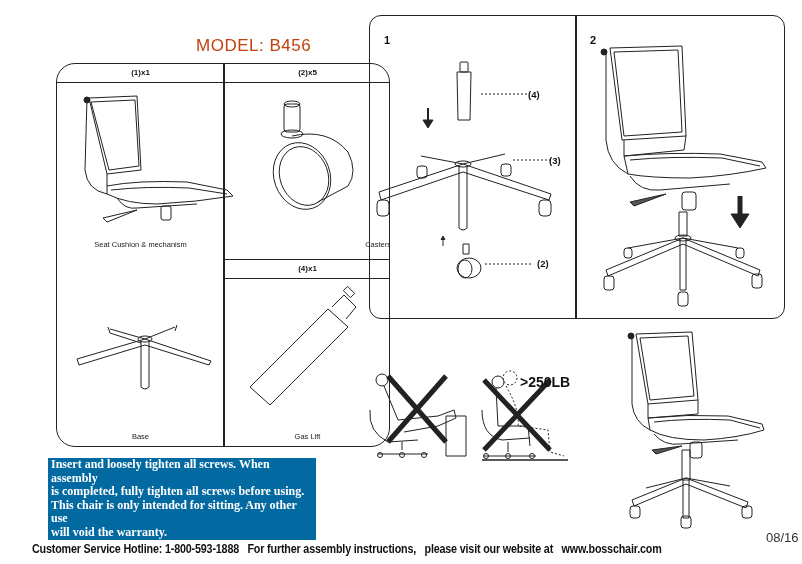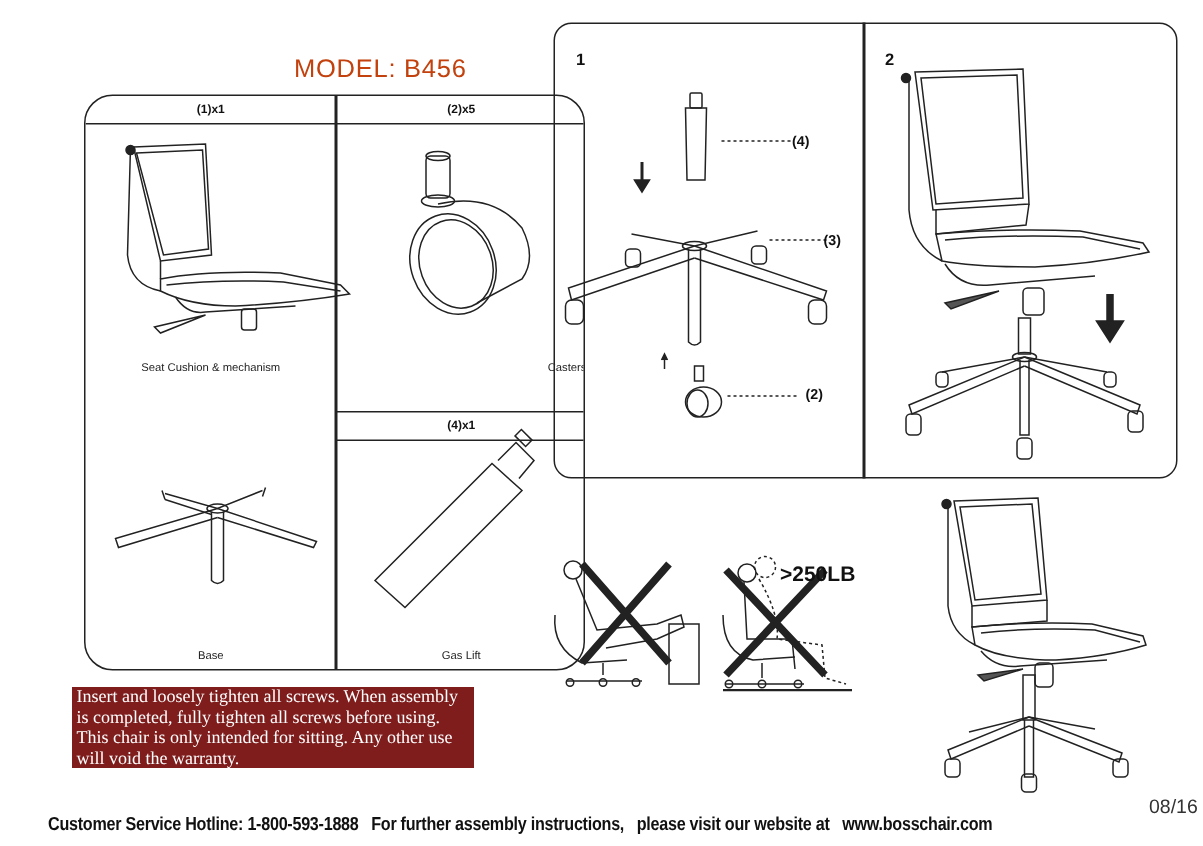--- a/index.html
+++ b/index.html
@@ -5,21 +5,21 @@
   html, body { margin: 0; padding: 0; background: #ffffff; }
   body { width: 802px; height: 564px; position: relative; overflow: hidden; font-family: "Liberation Sans", sans-serif; color: #111; }
   .abs { position: absolute; }
   .model-title { left: 196px; top: 36px; font-size: 17px; letter-spacing: 0.5px; color: #c2410c; }
   .parts-box { left: 12px; top: 63px; width: 334px; height: 384px; border: 1.5px solid #222; border-radius: 19px; box-sizing: border-box; overflow: hidden; margin-left: 44px; }
   .parts-grid { position: absolute; left: 0; top: 0; width: 100%; height: 100%; }
   .cell { position: absolute; box-sizing: border-box; }
   .cell-head { position: absolute; left: 0; right: 0; height: 18px; font-size: 8px; font-weight: bold; text-align: center; line-height: 18px; border-bottom: 1.5px solid #222; }
   .cell-caption { position: absolute; left: 0; right: 0; font-size: 7.5px; text-align: center; color: #222; }
   .vline { position: absolute; width: 1.5px; background: #222; }
-  .warning { left: 48px; top: 458px; width: 268px; background: #7f1d1d; color: #fff; font-family: "Liberation Serif", serif; font-weight: normal; font-size: 12px; line-height: 13.6px; padding: 0 3px; box-sizing: border-box; }
+  .warning { left: 48px; top: 458px; width: 268px; background: #0369a1; color: #fff; font-family: "Liberation Serif", serif; font-weight: bold; font-size: 12px; line-height: 13.6px; padding: 0 3px; box-sizing: border-box; }
   .steps-box { left: 369px; top: 15px; width: 416px; height: 304px; border: 1.5px solid #222; border-radius: 12px; box-sizing: border-box; }
   .step-divider { left: 575px; top: 15px; width: 1.5px; height: 304px; background: #222; }
   .step-num { font-size: 11px; font-weight: bold; }
   .callout { font-size: 9.5px; font-weight: bold; }
   .footer { left: 32px; top: 542px; font-size: 12.5px; font-weight: bold; letter-spacing: -0.2px; white-space: pre; transform: scaleX(0.86); transform-origin: left center; }
   .date { left: 766px; top: 530px; font-size: 13px; color: #333; }
   svg { position: absolute; overflow: visible; }
   svg * { vector-effect: non-scaling-stroke; }
 </style>
 </head>
@@ -67,21 +67,21 @@
         <path d="M70 18 L2 38 L4 44 L70 24"></path>
         <path d="M70 18 L136 40 L134 44 L70 24"></path>
         <ellipse cx="70" cy="18" rx="7" ry="3"></ellipse>
         <path d="M66 20 L66 66 Q70 70 74 66 L74 20"></path>
         <path d="M33 6 L35 12 M102 4 L100 10"></path>
       </svg>
       <div class="cell-caption" style="top:175px;">Base</div>
     </div>
 
     <div class="cell" style="left:167px;top:193px;width:167px;height:191px;">
-      <div class="cell-head" style="top:17px;border-top:1.5px solid #222;">(4)x1</div>
+      <div class="cell-head" style="top:2px;border-top:1.5px solid #222;">(4)x1</div>
       <svg style="left:24px;top:40px;width:110px;height:110px;" viewBox="0 0 110 110" fill="none" stroke="#222" stroke-width="1">
         <path d="M2 90 L80 12 L100 30 L22 108 Z"></path>
         <path d="M84 10 L96 -2 L108 10 L98 22"></path>
         <rect x="96" y="-8" width="10" height="6" transform="rotate(45 101 -5)"></rect>
       </svg>
       <div class="cell-caption" style="top:175px;">Gas Lift</div>
     </div>
     <div class="vline" style="left:166px;top:0;height:384px;"></div>
   </div>
 </div>

